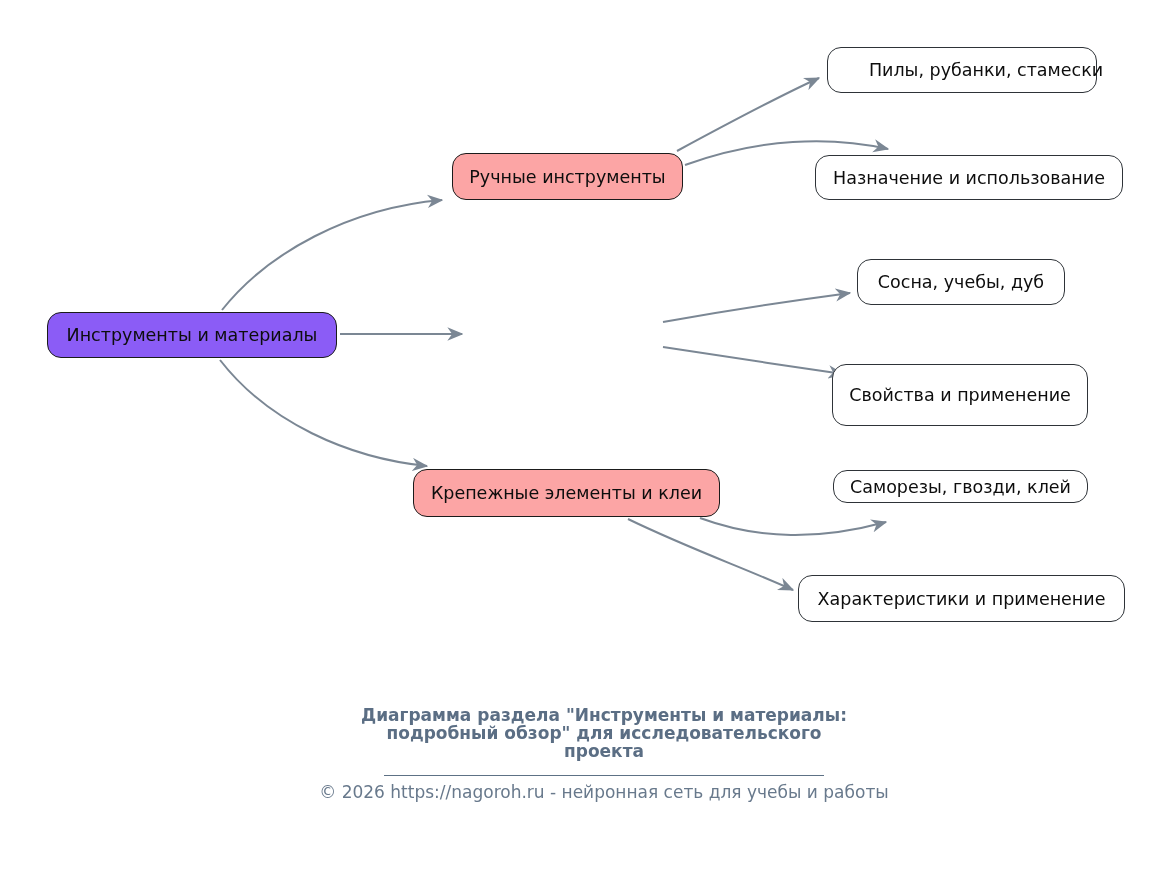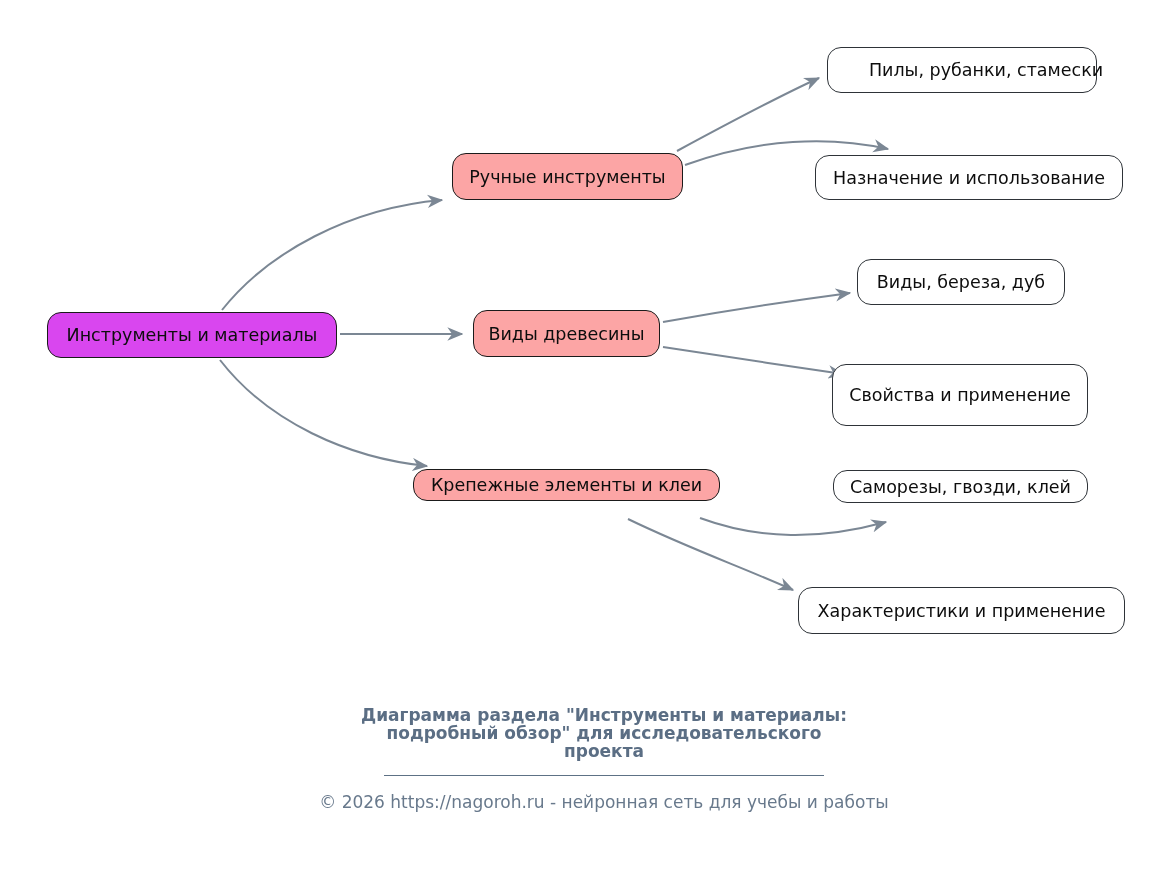--- a/index.html
+++ b/index.html
@@ -16,47 +16,47 @@
     position:absolute;
     display:flex;align-items:center;justify-content:center;
     border:1.6px solid #1b1b1b;
     border-radius:14px;
     font-size:17.5px;
     color:#0d0d0d;
     white-space:nowrap;
     box-sizing:border-box;
     text-align:center;
   }
-  .node.root{background:#d946ef;left:47px;top:312px;width:290px;height:46px;}
+  .node.root{background:#8b5cf6;left:47px;top:312px;width:290px;height:46px;}
   .node.branch{background:#fca5a5;}
   .node.leaf{background:#ffffff;border-color:#2e3338;border-width:1.4px;}
 
   #n-branch-1{left:452px;top:153px;width:231px;height:47px;}
   #n-branch-2{left:473px;top:310px;width:187px;height:47px;}
-  #n-branch-3{left:413px;top:469px;width:307px;height:32px;}
+  #n-branch-3{left:413px;top:469px;width:307px;height:48px;}
 
   #n-leaf-1a{left:827px;top:47px; width:270px;height:46px;padding-left:48px;}
   #n-leaf-1b{left:807px;top:155px;width:308px;height:45px;margin-left:8px;}
   #n-leaf-2a{left:857px;top:259px;width:208px;height:46px;}
   #n-leaf-2b{left:832px;top:364px;width:256px;height:62px;}
   #n-leaf-3a{left:833px;top:470px;width:255px;height:33px;}
-  #n-leaf-3b{left:798px;top:575px;width:327px;height:47px;margin-top:12px;}
+  #n-leaf-3b{left:798px;top:575px;width:327px;height:47px;}
 
   .footer{
     position:absolute;left:604px;top:706px;width:640px;
     transform:translateX(-50%);
     text-align:center;
     color:#5d7185;
   }
   .footer-title{font-weight:bold;font-size:17px;line-height:1.07;color:#5b6e84;}
   .footer-divider{
     width:440px;margin:14px auto 0 auto;height:0;
     border-bottom:1.4px solid #5d7185;
   }
-  .footer-copyright{margin-top:16px;font-size:17px;color:#68798c;font-weight:normal;}
+  .footer-copyright{margin-top:6px;font-size:17px;color:#68798c;font-weight:normal;}
 </style>
 </head>
 <body>
 
 <div class="canvas">
 
   <svg class="edges" viewBox="0 0 1172 896">
     <defs>
       <marker id="arrow" markerUnits="userSpaceOnUse" markerWidth="16" markerHeight="14" viewBox="0 0 12 10" refX="11" refY="5" orient="auto">
         <path d="M0,0 L12,5 L0,10 L3.6,5 Z" fill="#7b8794"></path>
@@ -72,29 +72,28 @@
       <path d="M 663,347 C 730,357 780,365 843,374" marker-end="url(#arrow)"></path>
       <path d="M 700,518 C 760,540 820,540 886,522" marker-end="url(#arrow)"></path>
       <path d="M 628,519 C 690,549 742,567 793,590" marker-end="url(#arrow)"></path>
     </g>
   </svg>
 
   <div class="node root" id="n-root">Инструменты и материалы</div>
 
   <div class="node branch" id="n-branch-1">Ручные инструменты</div>
 
-  <div class="node branch" id="n-branch-2">Виды древесины</div>
 
   <div class="node branch" id="n-branch-3">Крепежные элементы и клеи</div>
 
   <div class="node leaf" id="n-leaf-1a">Пилы, рубанки, стамески</div>
 
   <div class="node leaf" id="n-leaf-1b">Назначение и использование</div>
 
-  <div class="node leaf" id="n-leaf-2a">Виды, береза, дуб</div>
+  <div class="node leaf" id="n-leaf-2a">Сосна, учебы, дуб</div>
 
   <div class="node leaf" id="n-leaf-2b">Свойства и применение</div>
 
   <div class="node leaf" id="n-leaf-3a">Саморезы, гвозди, клей</div>
 
   <div class="node leaf" id="n-leaf-3b">Характеристики и применение</div>
 
   <div class="footer">
     <div class="footer-title">
       <div>Диаграмма раздела "Инструменты и материалы:</div>

